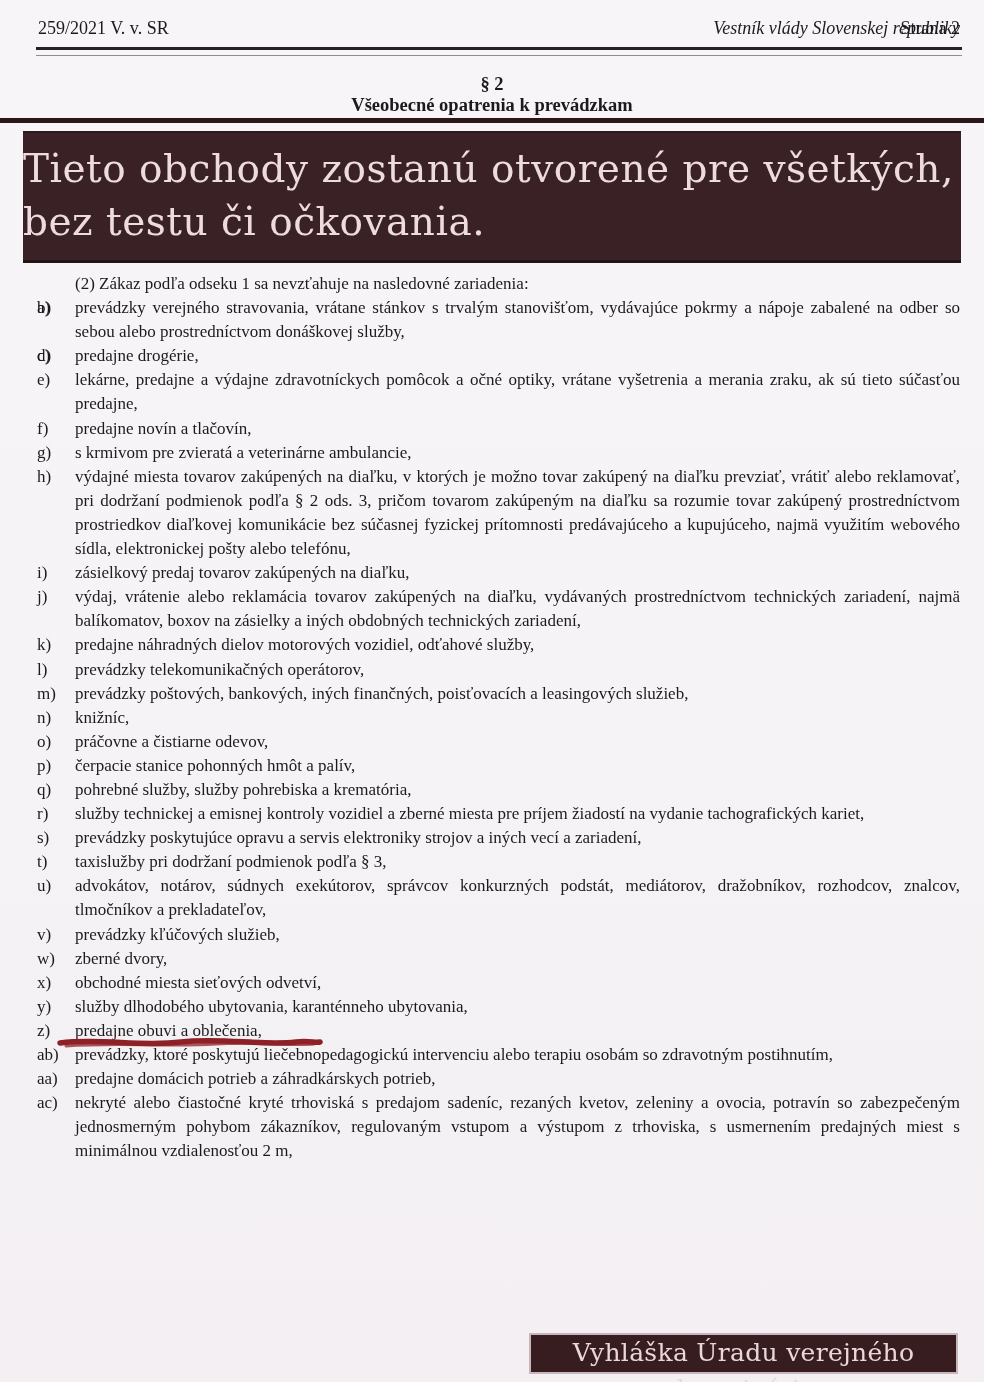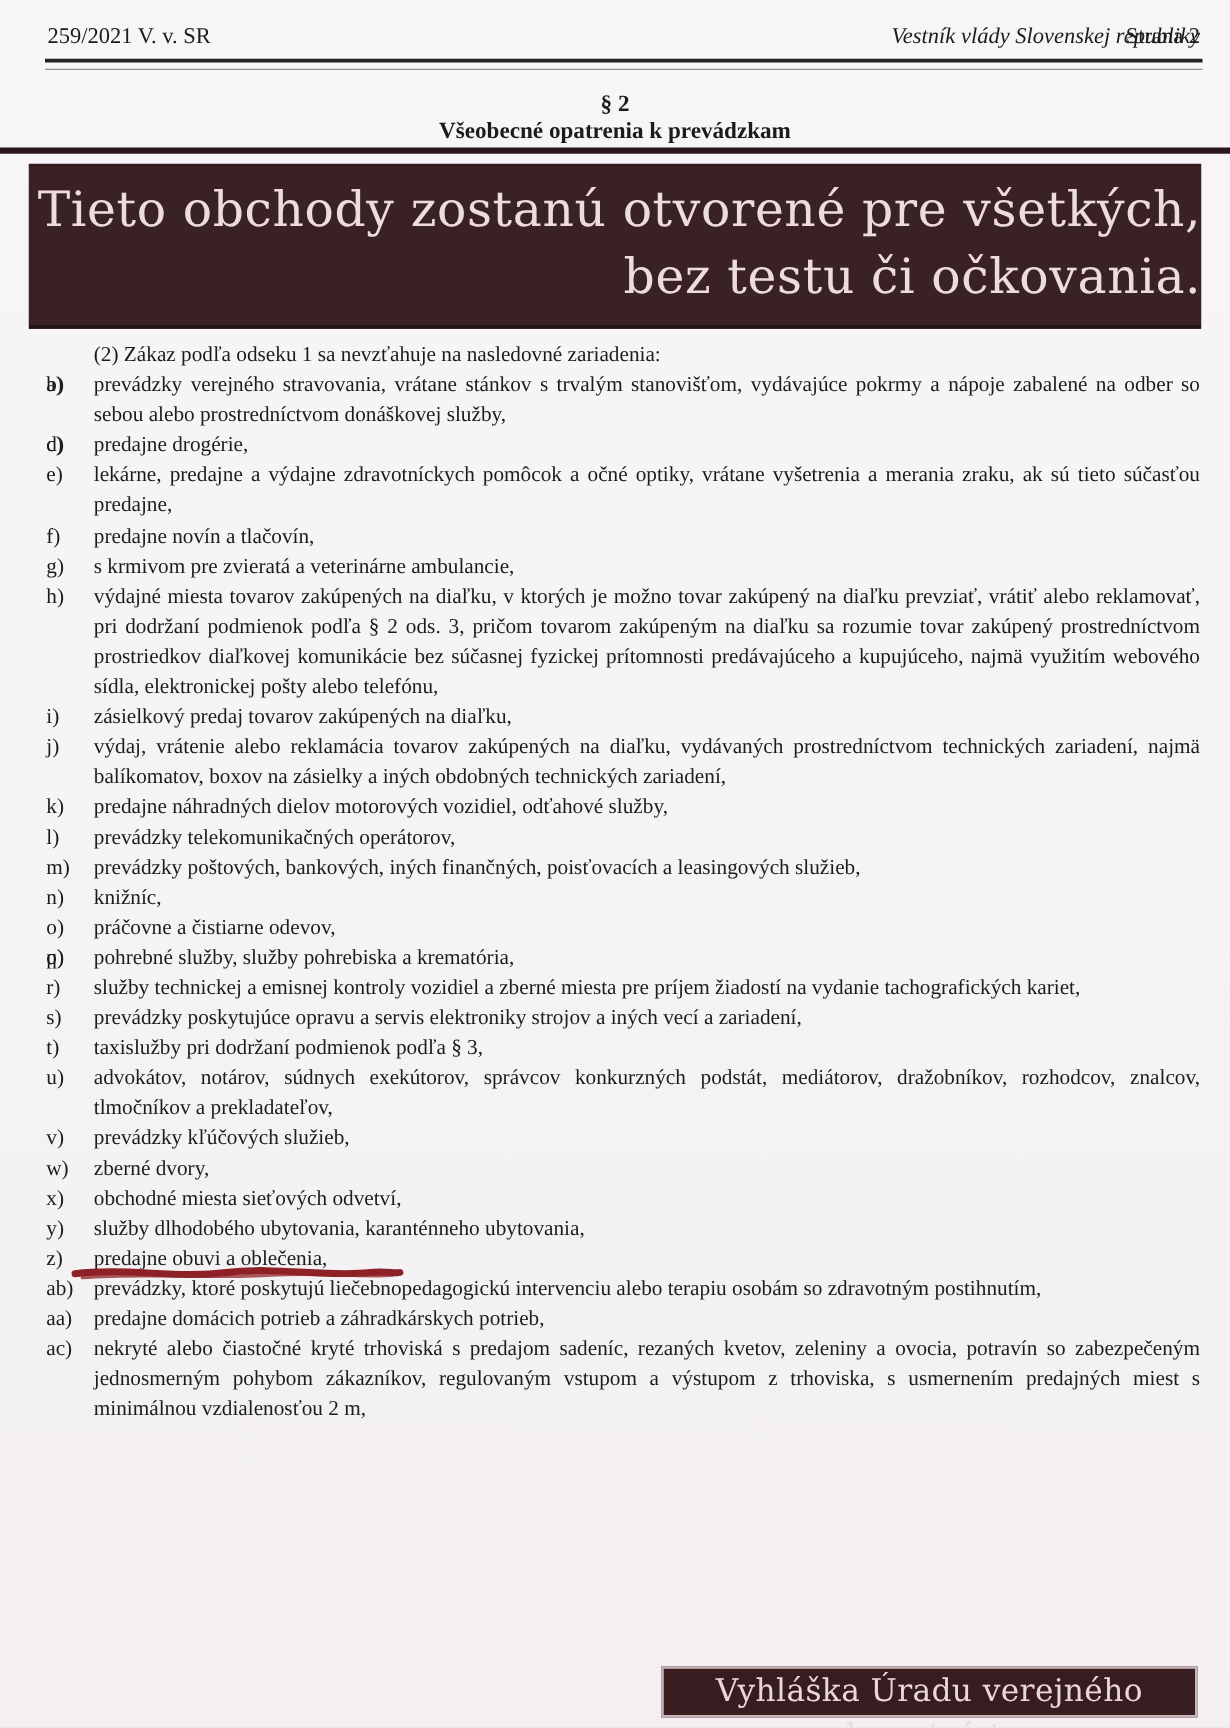--- a/index.html
+++ b/index.html
@@ -33,21 +33,21 @@
   
   .banner-topline{
     position:absolute;top:118px;left:0;width:984px;height:5px;
     background:#2b171b;
   }
   .banner{
     position:absolute;top:131px;left:23px;width:938px;height:132px;
     background:var(--banner-bg,#3a2125);
     color:var(--banner-fg,#eddcdf);
     font-family:"DejaVu Serif", serif;
-    text-align:right;
+    text-align:left;
     font-size:39px;line-height:53px;
     padding-top:11px;box-sizing:border-box;
     letter-spacing:0.5px;
     box-shadow:inset 0 -3px 0 #241317, inset 0 2px 0 #2e191d;
   }
   
   .body-text{
     position:absolute;top:263px;left:0;right:0;
     font-size:17px;line-height:24.1px;
   }
@@ -176,20 +176,21 @@
     <span class="text">knižníc,</span>
     
   </div>
         <div class="item">
     <span class="marker">o)</span>
     <span class="text">práčovne a čistiarne odevov,</span>
     
   </div>
         <div class="item">
     <span class="marker">p)</span>
+    <span class="text">čerpacie stanice pohonných hmôt a palív,</span>
     
   </div>
         <div class="item">
     <span class="marker">q)</span>
     <span class="text">pohrebné služby, služby pohrebiska a krematória,</span>
     
   </div>
         <div class="item">
     <span class="marker">r)</span>
     <span class="text">služby technickej a emisnej kontroly vozidiel a zberné miesta pre príjem žiadostí na vydanie tachografických kariet,</span>

